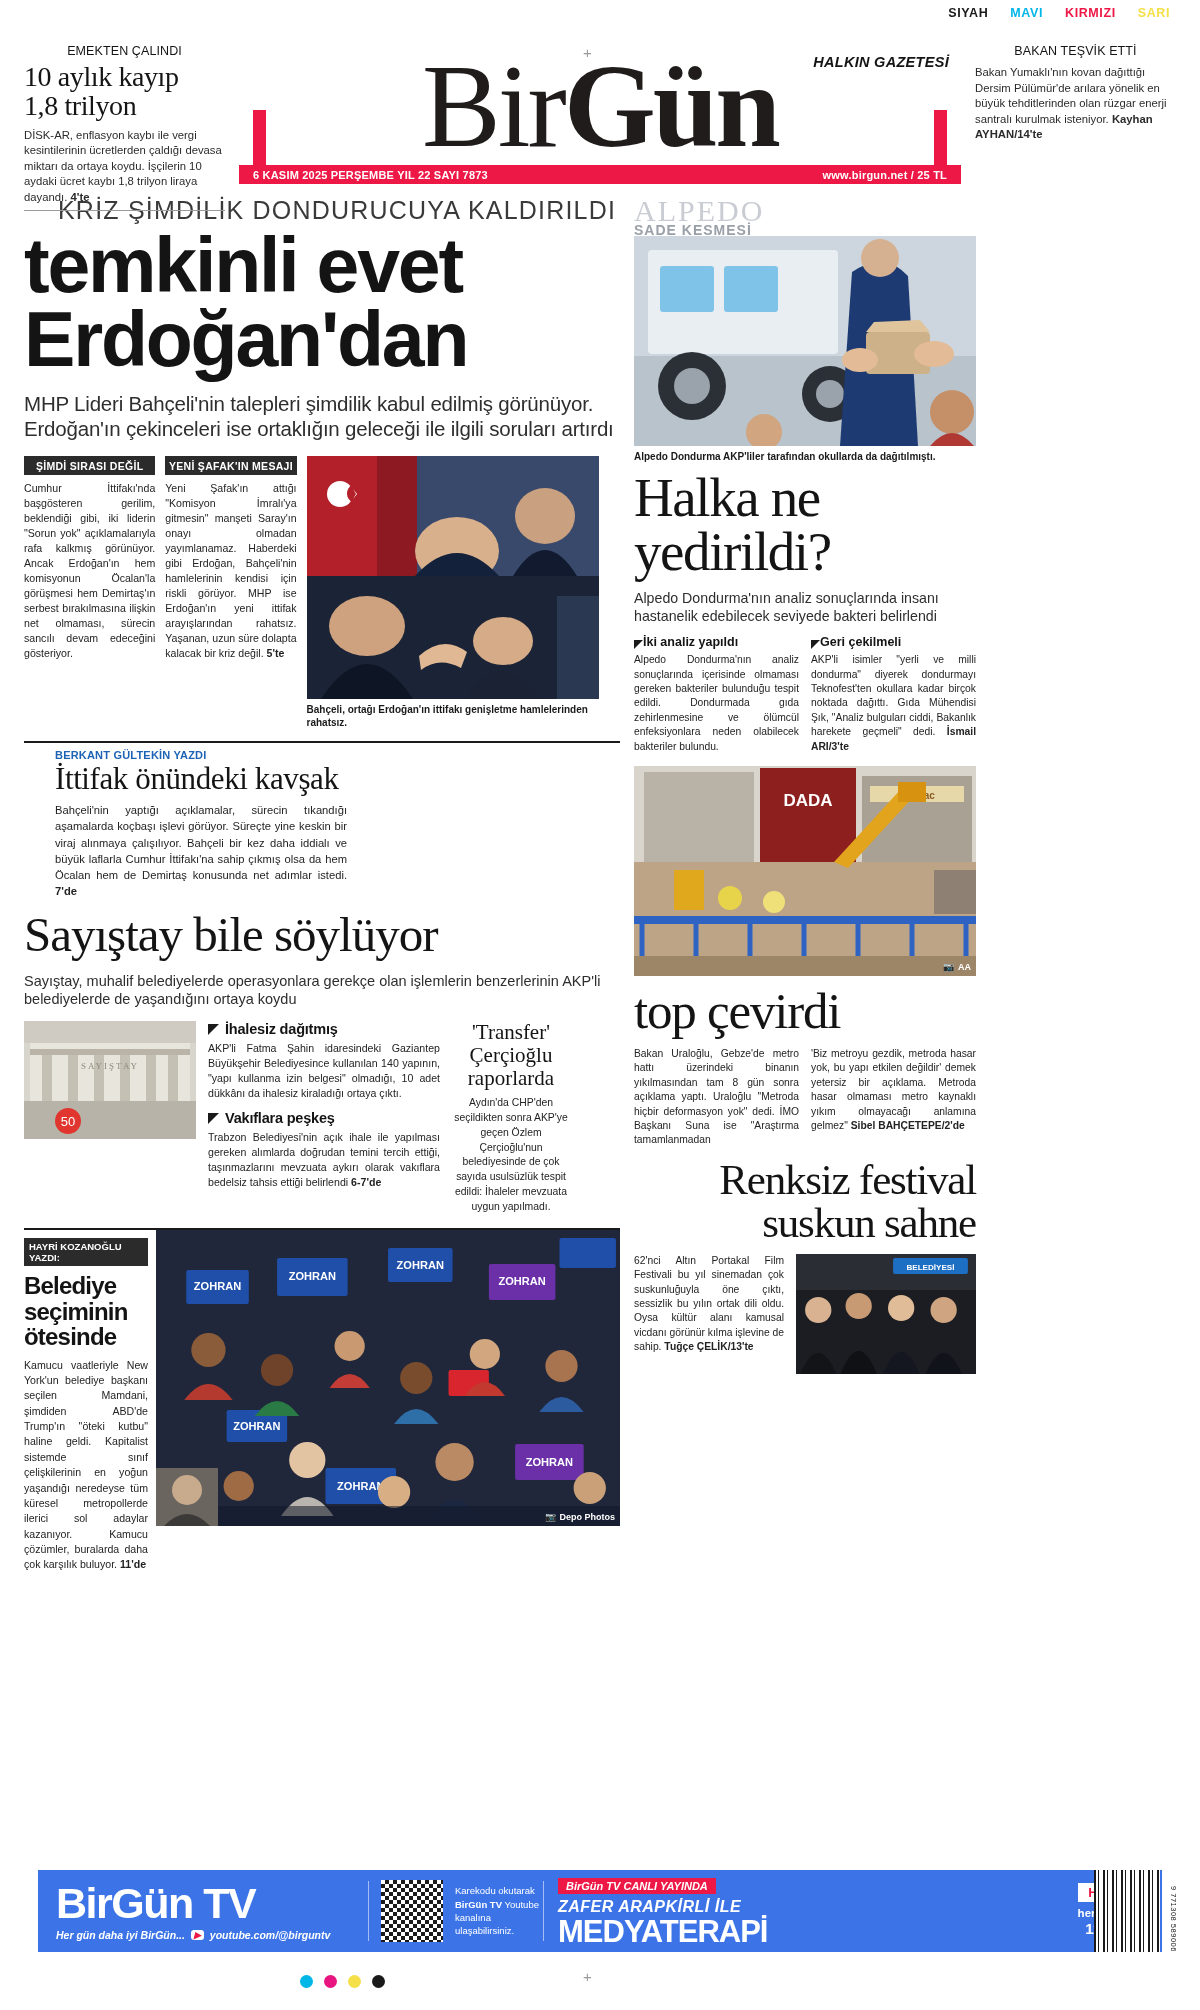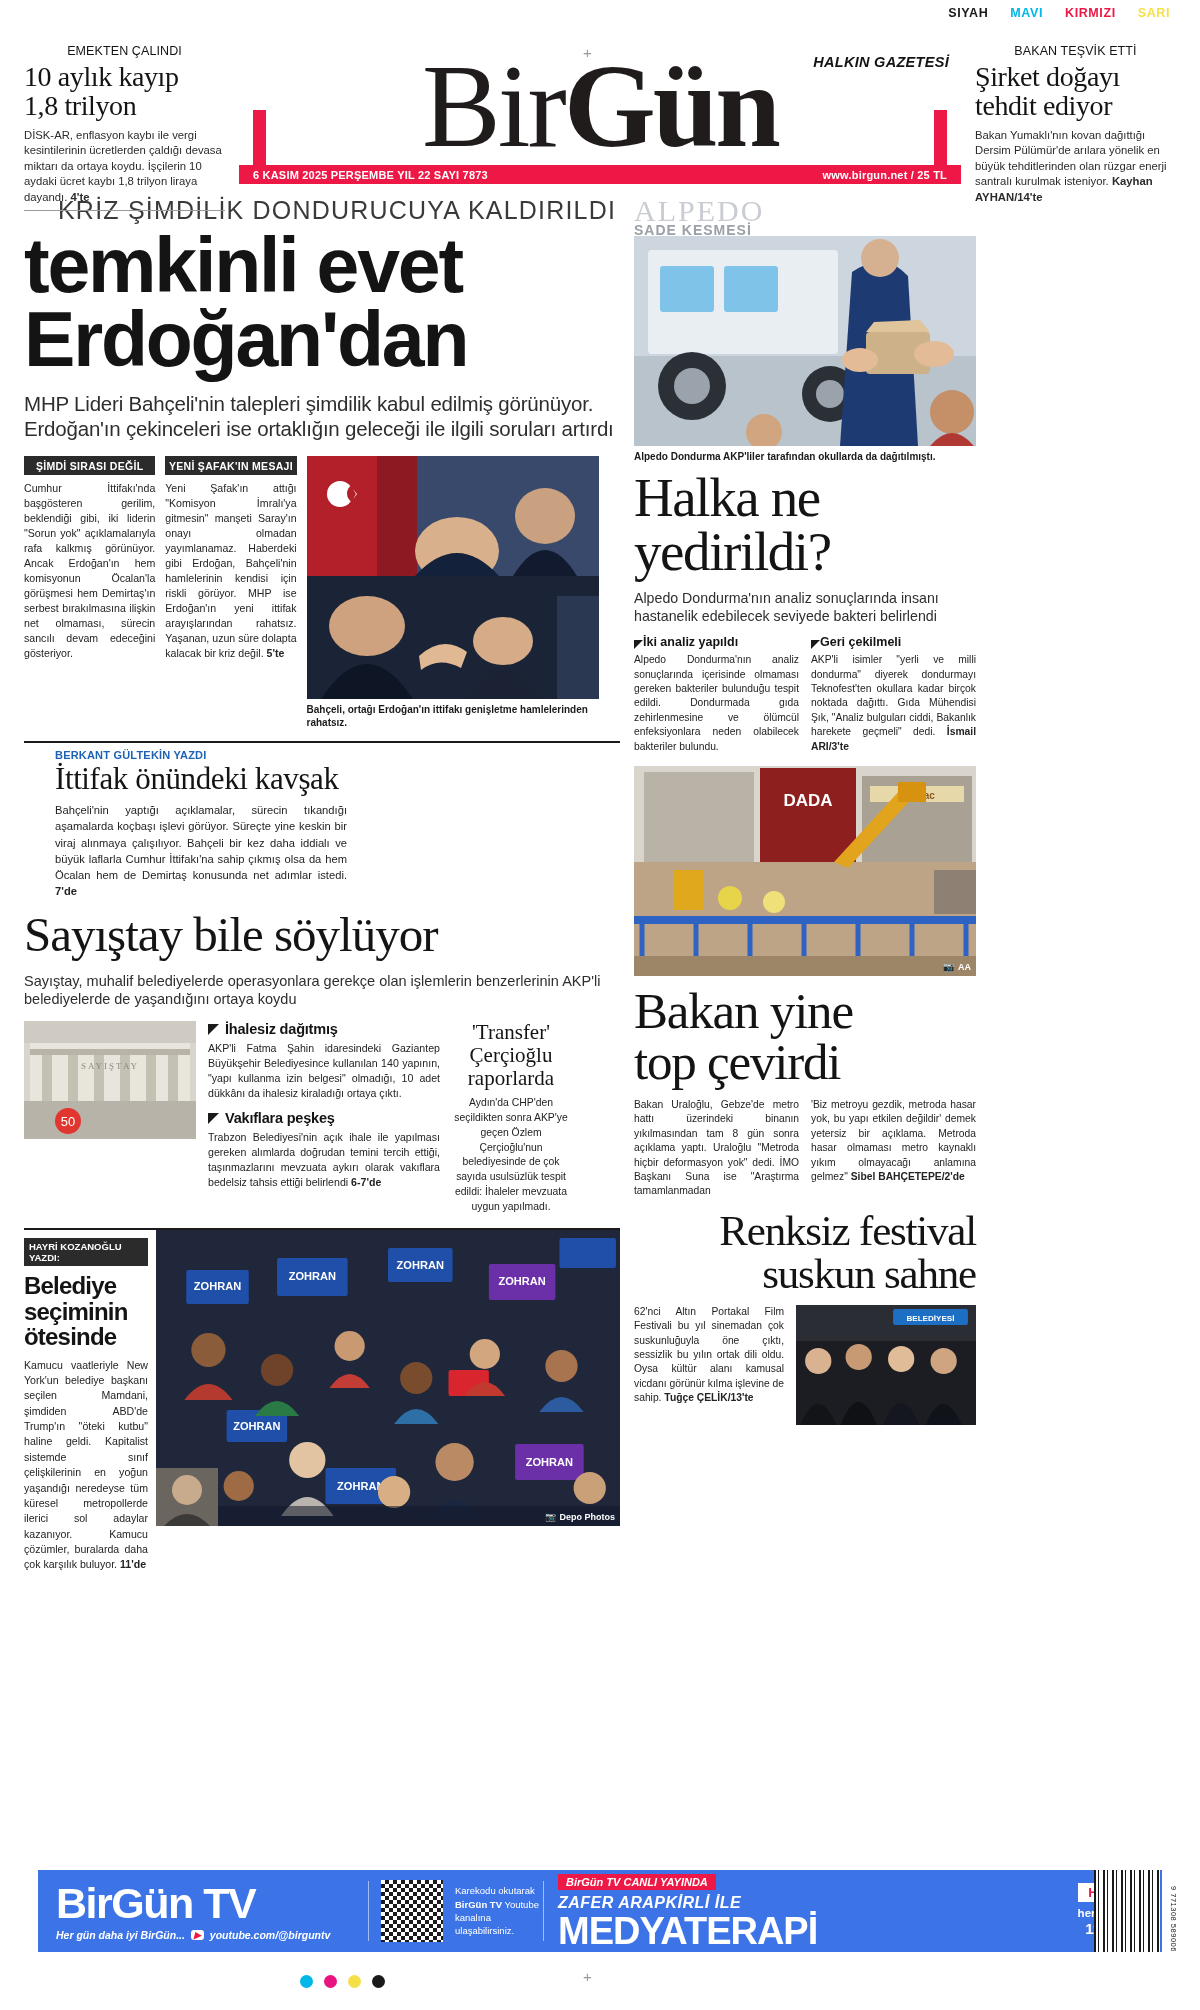--- a/index.html
+++ b/index.html
@@ -203,21 +203,21 @@
   .bn-logo-sub { color:#fff; font-size:10.5px; font-weight:800; font-style:italic; margin-top:4px; display:flex; align-items:center; gap:6px; }
   .yt { background:#fff; color:#ed1846; border-radius:3px; padding:0 3px; font-size:9px; }
   .bn-sep { width:1px; height:60px; background:#ffffff88; }
   .qr { width:62px; height:62px; margin:0 12px; background:
       repeating-conic-gradient(#1a1a1a 0% 25%, #ffffff 0% 50%) 0 0/8px 8px; }
   .qr-text { color:#fff; font-size:9.5px; line-height:1.42; width:88px; }
   .qr-text b { font-weight:800; }
   .bn-mid { padding-left:14px; }
   .bn-badge { background:#ed1846; color:#fff; font-size:11px; font-weight:800; font-style:italic; padding:2px 8px; display:inline-block; }
   .bn-zafer { color:#fff; font-size:16px; font-weight:700; font-style:italic; letter-spacing:.5px; margin-top:4px; }
-  .bn-medya { color:#fff; font-size:38px; font-weight:800; letter-spacing:-1px; line-height:1; }
+  .bn-medya { color:#fff; font-size:31px; font-weight:800; letter-spacing:-1px; line-height:1; }
   .bn-right { margin-left:auto; padding-right:16px; text-align:center; color:#fff; }
   .bn-haftaici { background:#fff; color:#ed1846; font-size:13px; font-weight:800; padding:2px 10px; }
   .bn-hergun { font-size:11.5px; font-weight:700; margin-top:4px; line-height:1.25; }
   .bn-hergun b { font-size:15px; }
   .barcode { position:absolute; right:40px; bottom:58px; width:66px; height:82px;
     background: repeating-linear-gradient(90deg,#1a1a1a 0 2px,#fff 2px 4px,#1a1a1a 4px 5px,#fff 5px 9px); }
   .barcode-num { position:absolute; right:22px; bottom:58px; writing-mode:vertical-rl; font-size:7.5px; color:#1a1a1a; letter-spacing:.5px;}
 
   .dots { position:absolute; left:300px; bottom:22px; display:flex; gap:11px; }
   .dot { width:13px;height:13px;border-radius:50%; }
@@ -262,24 +262,20 @@
         <div class="halkin">HALKIN GAZETESİ</div>
       </div>
       <div class="redbar">
         <span>6 KASIM 2025 PERŞEMBE YIL 22 SAYI 7873</span>
         <span>www.birgun.net  /  25 TL</span>
       </div>
     </div>
 
     <div class="mh-right">
       <div class="kicker">BAKAN TEŞVİK ETTİ</div>
-      <h2>
-        <span>Şirket doğayı</span><br>
-        <span>tehdit ediyor</span>
-      </h2>
       <div class="lede">
         <span>Bakan Yumaklı'nın kovan dağıttığı Dersim Pülümür'de arılara yönelik en büyük tehditlerinden olan rüzgar enerji santralı kurulmak isteniyor.</span>
         <b>Kayhan AYHAN/14'te</b>
       </div>
     </div>
   </div>
 
   <div class="grid">
 
     <div class="col-main">
@@ -540,21 +536,20 @@
           <circle cx="140" cy="136" r="11" fill="#f0e07a"></circle>
           <rect x="300" y="104" width="42" height="44" fill="#8e8072"></rect>
         </svg>
         <div class="photocred">
           <span>📷</span>
           <span>AA</span>
         </div>
       </div>
 
       <div class="side-head2">
-        <div>Bakan yine</div>
         <div>top çevirdi</div>
       </div>
       <div class="side-2col">
         <div class="mini-p">Bakan Uraloğlu, Gebze'de metro hattı üzerindeki binanın yıkılmasından tam 8 gün sonra açıklama yaptı. Uraloğlu "Metroda hiçbir deformasyon yok" dedi. İMO Başkanı Suna ise "Araştırma tamamlanmadan</div>
         <div class="mini-p"><span>'Biz metroyu gezdik, metroda hasar yok, bu yapı etkilen değildir' demek yetersiz bir açıklama. Metroda hasar olmaması metro kaynaklı yıkım olmayacağı anlamına gelmez"</span> <b>Sibel BAHÇETEPE/2'de</b></div>
       </div>
 
       <div class="side-head2" style="font-size:43px;text-align:right;">
         <div>Renksiz festival</div>
         <div>suskun sahne</div>

